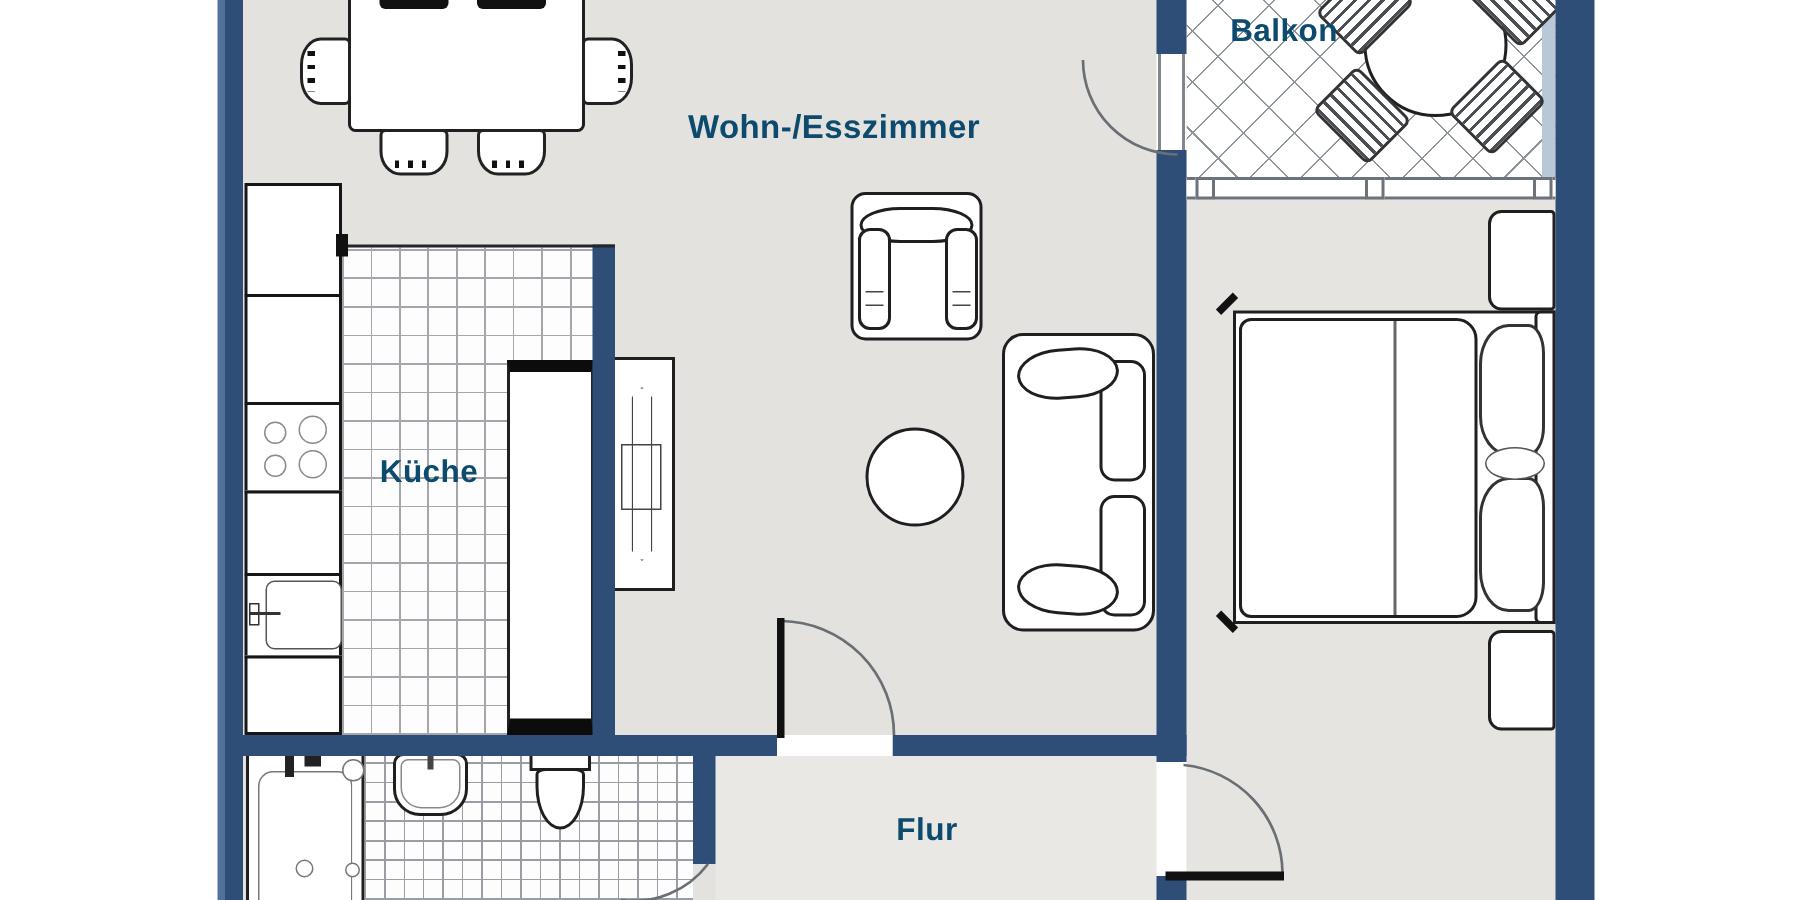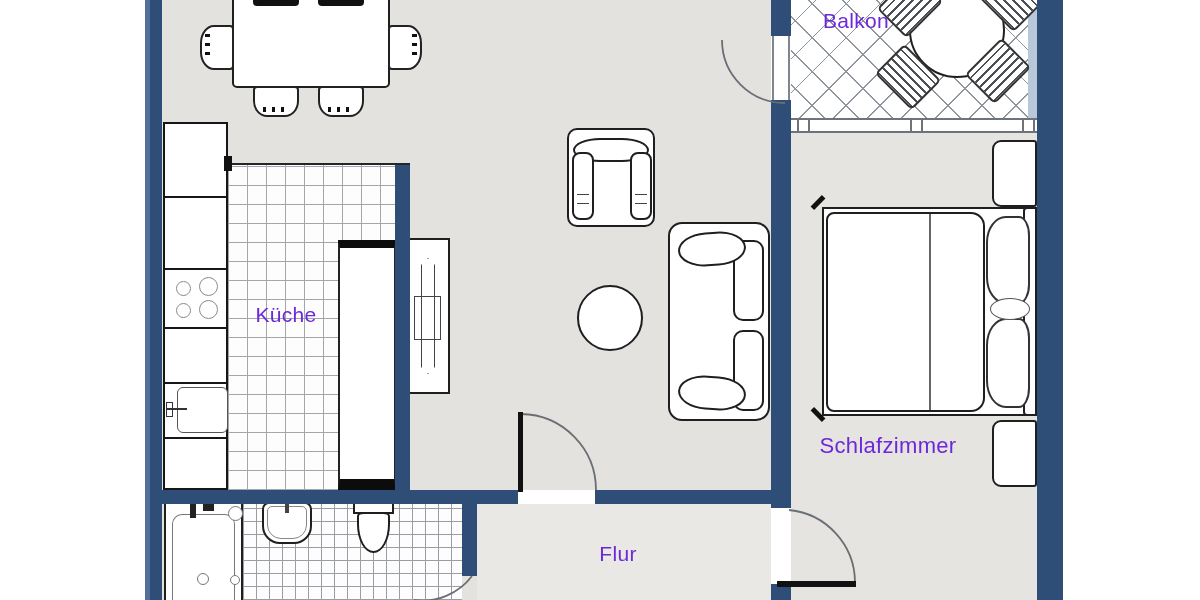--- a/index.html
+++ b/index.html
@@ -96,21 +96,21 @@
   .tub{left:164px;top:502px;width:79px;height:98px;border-bottom:none;}
   .tub-inner{left:172px;top:514px;width:63px;height:86px;border:1.5px solid #777;border-bottom:none;
     border-radius:10px 10px 0 0;background:rgba(0,0,0,0);box-sizing:border-box;}
   .jet{border:1.5px solid #777;border-radius:50%;background:#fff;}
   .basin{left:262px;top:502px;width:50px;height:42px;border-radius:7px 7px 18px 18px;}
   .basin-inner{left:267px;top:506px;width:40px;height:33px;border:1px solid #888;
     border-radius:5px 5px 14px 14px;background:rgba(0,0,0,0);box-sizing:border-box;}
   .wc-tank{left:353px;top:500px;width:41px;height:14px;}
   .wc-bowl{left:357px;top:512px;width:33px;height:41px;border-radius:7px 7px 50% 50%/4px 4px 70% 70%;}
   
-  .room-label{position:absolute;transform:translateX(-50%);color:#6d28d9;font-weight:normal;
+  .room-label{position:absolute;transform:translateX(-50%);color:#0c4a6e;font-weight:bold;
     font-size:21px;letter-spacing:.3px;white-space:nowrap;}
   .lbl-big{font-size:22px;}
   svg.overlay{position:absolute;left:0;top:0;z-index:12;pointer-events:none;}
   .z5{z-index:5}.z10{z-index:10}.z11{z-index:11}.z13{z-index:13}.z20{z-index:20}
 </style>
 </head>
 <body>
 
 <div class="stage" style="--wall: #2e4e77; --floor: #e4e2df; --hall-floor: #eae8e4; --furniture-outline: #1f1f1f; --tile-line: #a3a7ab; --window-frame: #6d737b;">
 
@@ -215,18 +215,18 @@
   <div class="abs door-leaf-v z13"></div>
   <div class="abs door-leaf-h z13"></div>
 
   <svg class="overlay" width="1200" height="600" viewBox="0 0 1200 600">
     <path d="M 722 40 A 63 63 0 0 0 785 103" fill="none" stroke="#6a6f75" stroke-width="1.8"></path>
     <path d="M 521 414 A 76 76 0 0 1 596 490" fill="none" stroke="#6a6f75" stroke-width="1.8"></path>
     <path d="M 789 510 A 73 73 0 0 1 855 582" fill="none" stroke="#6a6f75" stroke-width="1.8"></path>
     <path d="M 472 576 A 62 62 0 0 1 414 600" fill="none" stroke="#6a6f75" stroke-width="1.8"></path>
   </svg>
 
+  <div class="room-label lbl-big z20" style="left:556px;top:72px;">Wohn-/Esszimmer</div>
   <div class="room-label z20" style="left:856px;top:9px;">Balkon</div>
   <div class="room-label z20" style="left:286px;top:303px;">Küche</div>
-  <div class="room-label lbl-big z20" style="left:888px;top:433px;">Schlafzimmer</div>
   <div class="room-label z20" style="left:618px;top:542px;">Flur</div>
 
 </div>
 
 </body></html>

